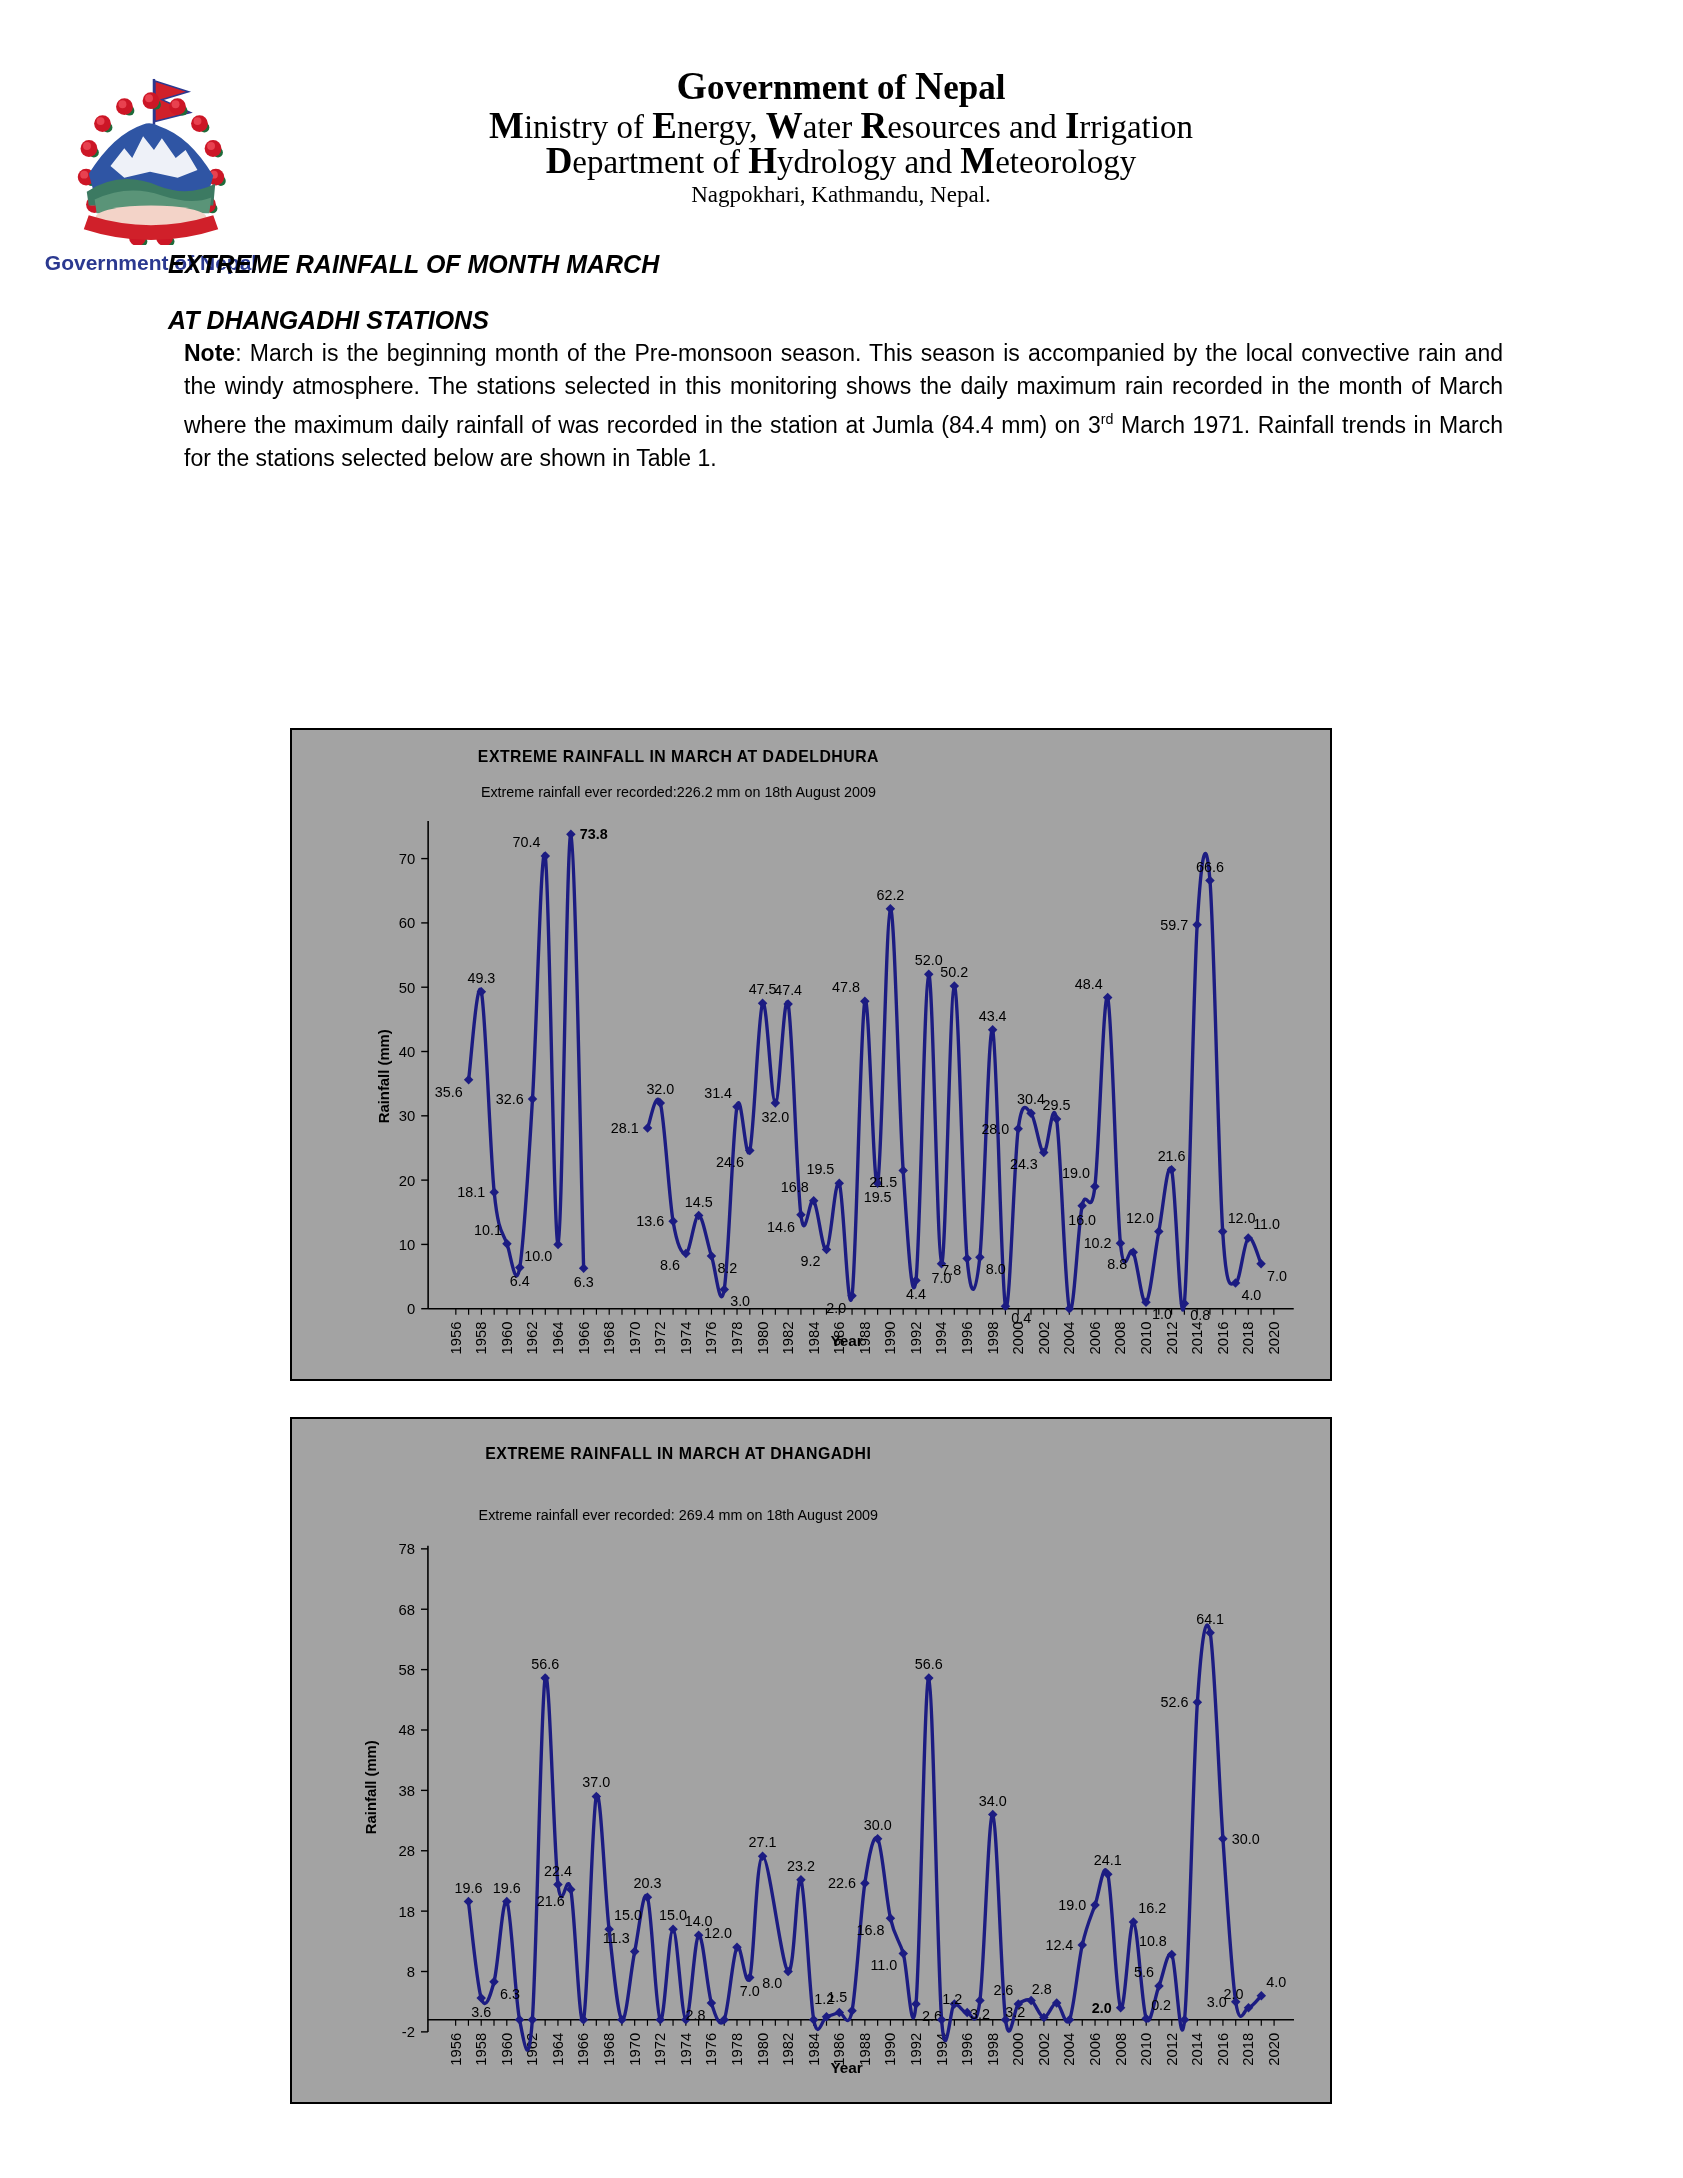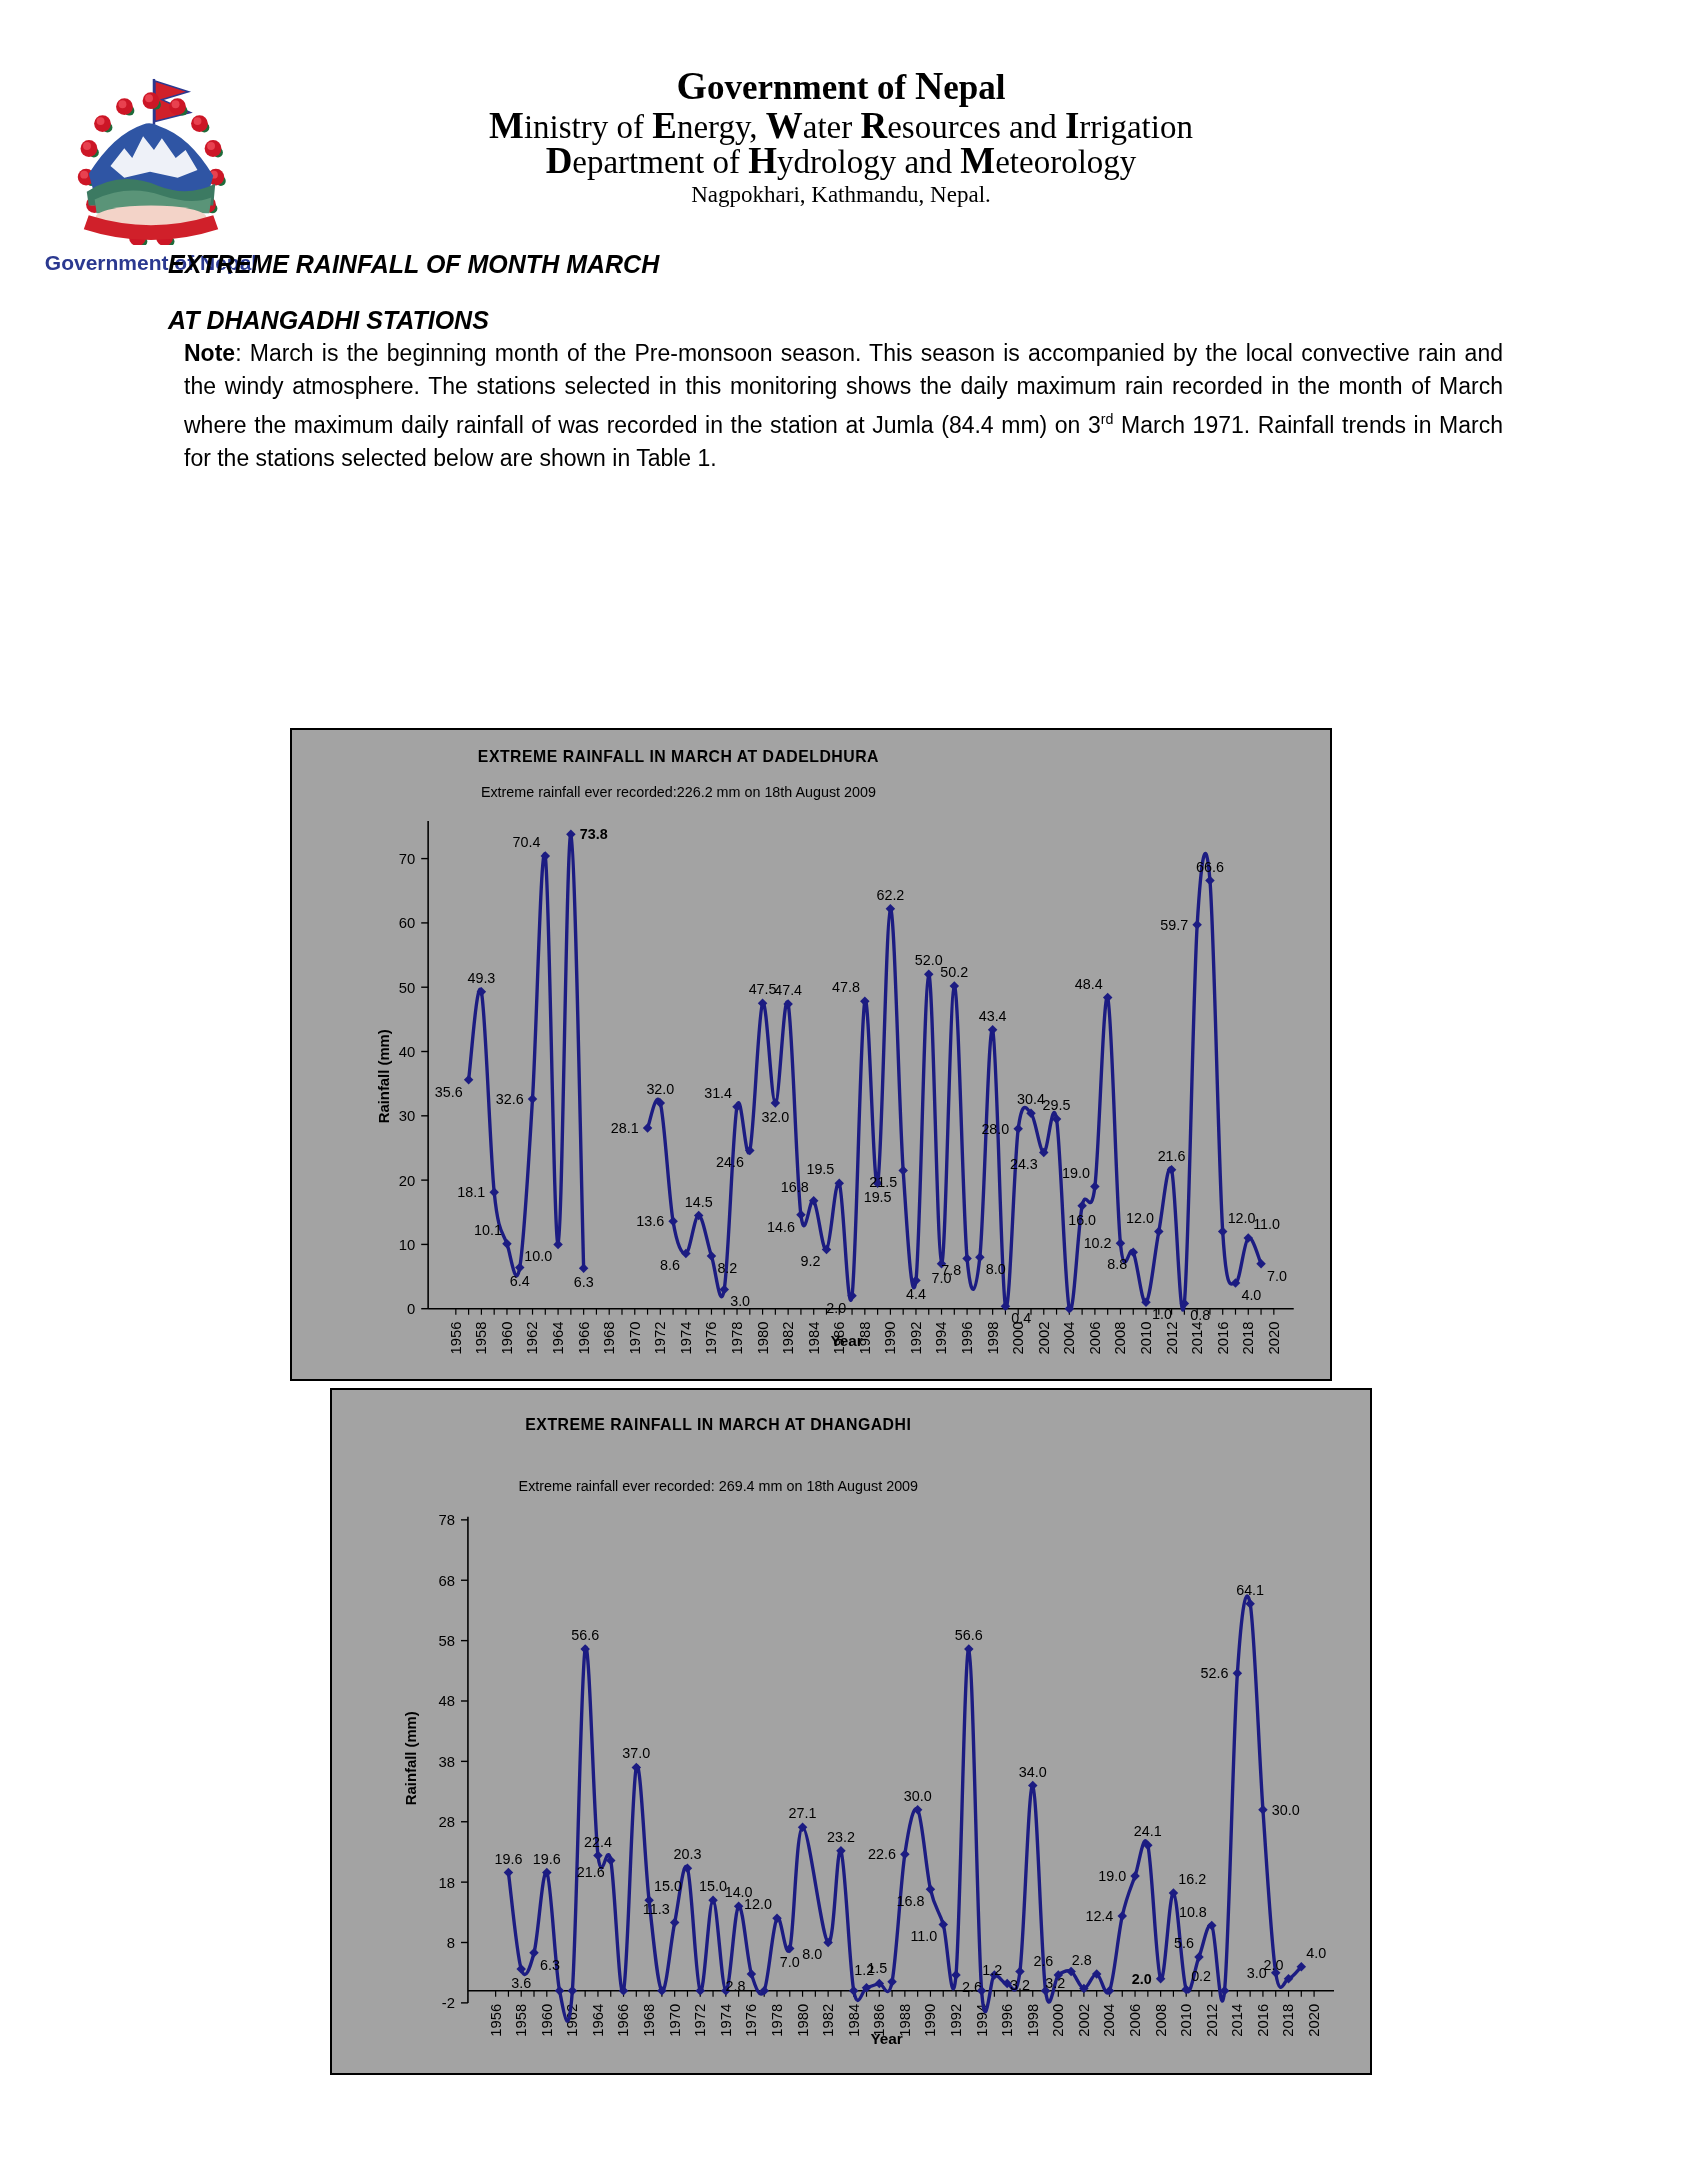--- a/index.html
+++ b/index.html
@@ -19,21 +19,21 @@
   .doc-title{position:absolute;left:168px;top:236px;width:1346px;
     font-weight:bold;font-size:25px;line-height:56px;font-style:italic;}
 
   .note-block{position:absolute;left:184px;top:337px;width:1319px;
     font-size:23px;line-height:33px;text-align:justify;}
   .note-label{font-weight:bold;}
   .note-block sup{font-size:0.62em;}
 
   .chart-box{position:absolute;left:290px;width:1038px;border:2px solid #000;background:#a3a3a3;}
   #chart-box-0{top:728px;height:649px;}
-  #chart-box-1{top:1388px;height:683px;margin-left:40px;}
+  #chart-box-1{top:1417px;height:683px;}
   .chart-box svg{display:block;}
   svg text{font-family:"Liberation Sans",sans-serif;}
   .chart-title{font-size:16px;font-weight:bold;letter-spacing:0.5px;}
   .chart-subtitle{font-size:14.5px;}
 </style>
 </head>
 <body>
 
 <div class="logo-wrap">
   <svg width="184" height="170" viewBox="0 0 186 172">

